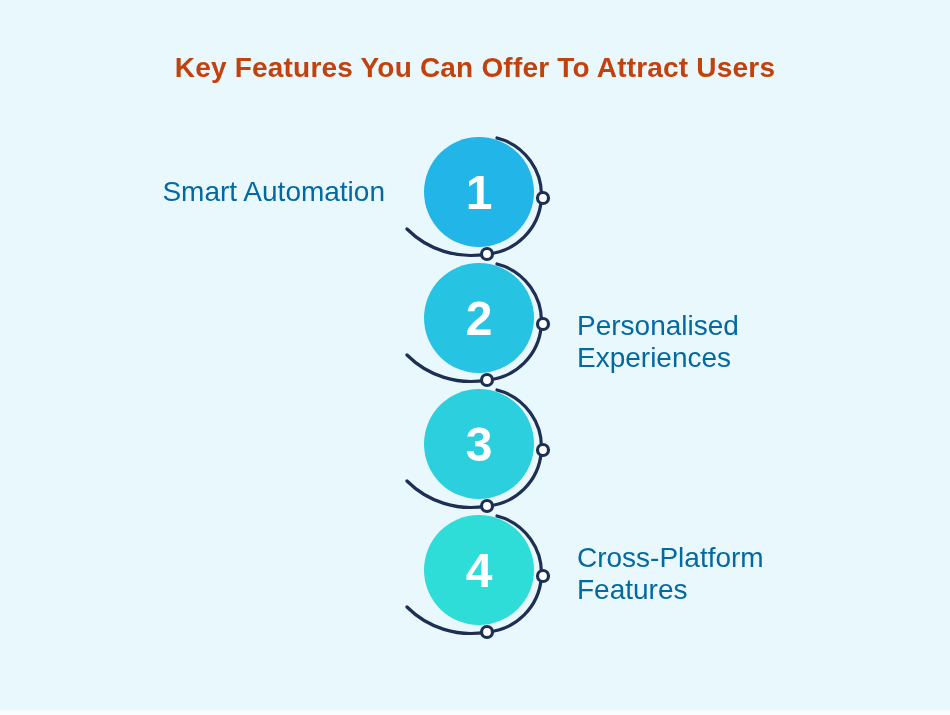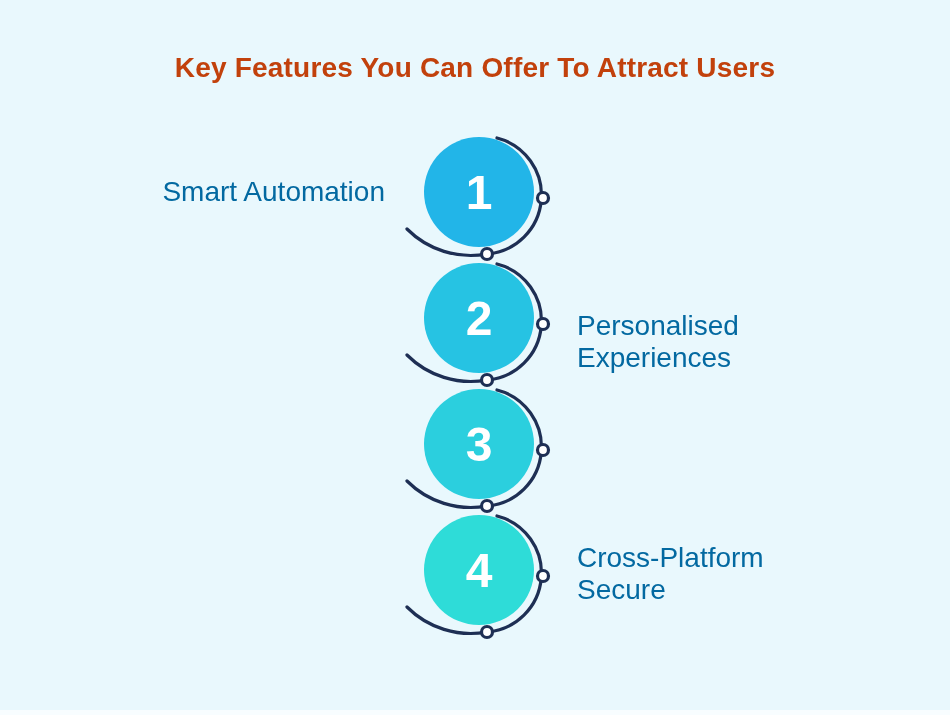--- a/index.html
+++ b/index.html
@@ -113,16 +113,16 @@
   </svg>
 
   <svg class="orbit-svg f4" viewBox="0 0 156 150" aria-hidden="true">
     <circle cx="80" cy="66" r="55" fill="#2edcd8"></circle>
     <path class="arc" d="M 98 12 A 59 59 0 0 1 88 128 A 90 90 0 0 1 8 103"></path>
     <circle class="node" cx="144" cy="72" r="5.5"></circle>
     <circle class="node" cx="88" cy="128" r="5.5"></circle>
     <text class="num" x="80" y="83">4</text>
   </svg>
   <div class="feature-label l4">Cross-Platform
-Secure</div>
+Features</div>
 
   <div class="bottom-strip"></div>
 </div>
 
 </body></html>

